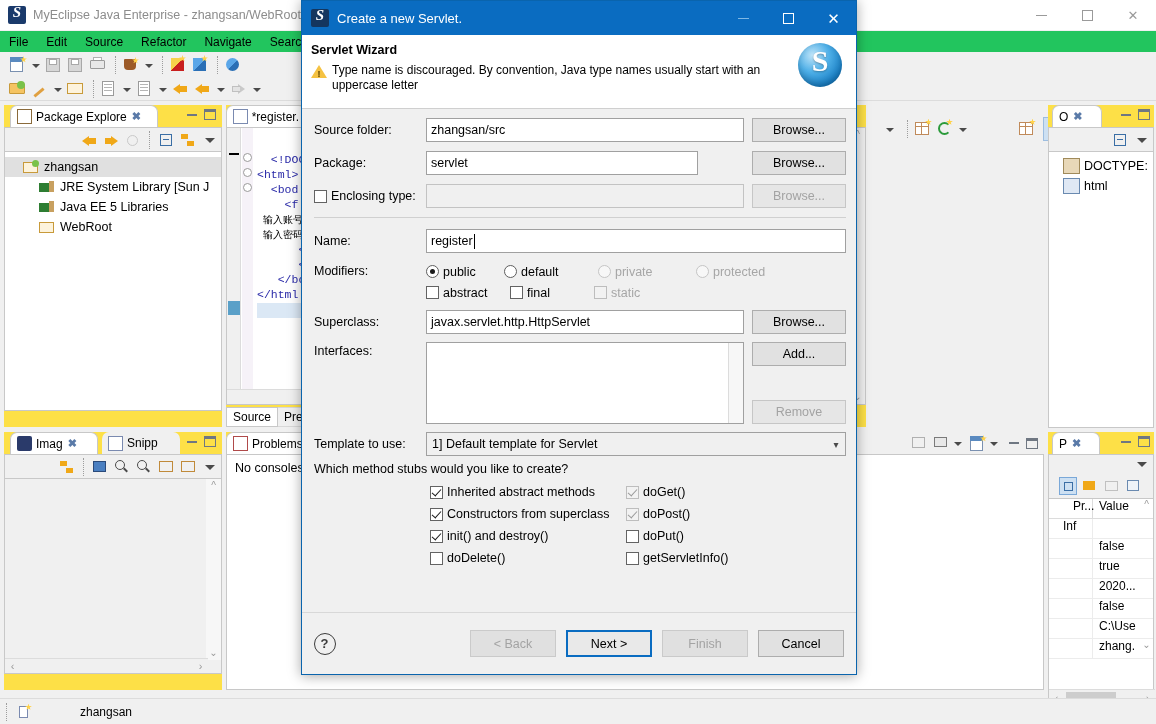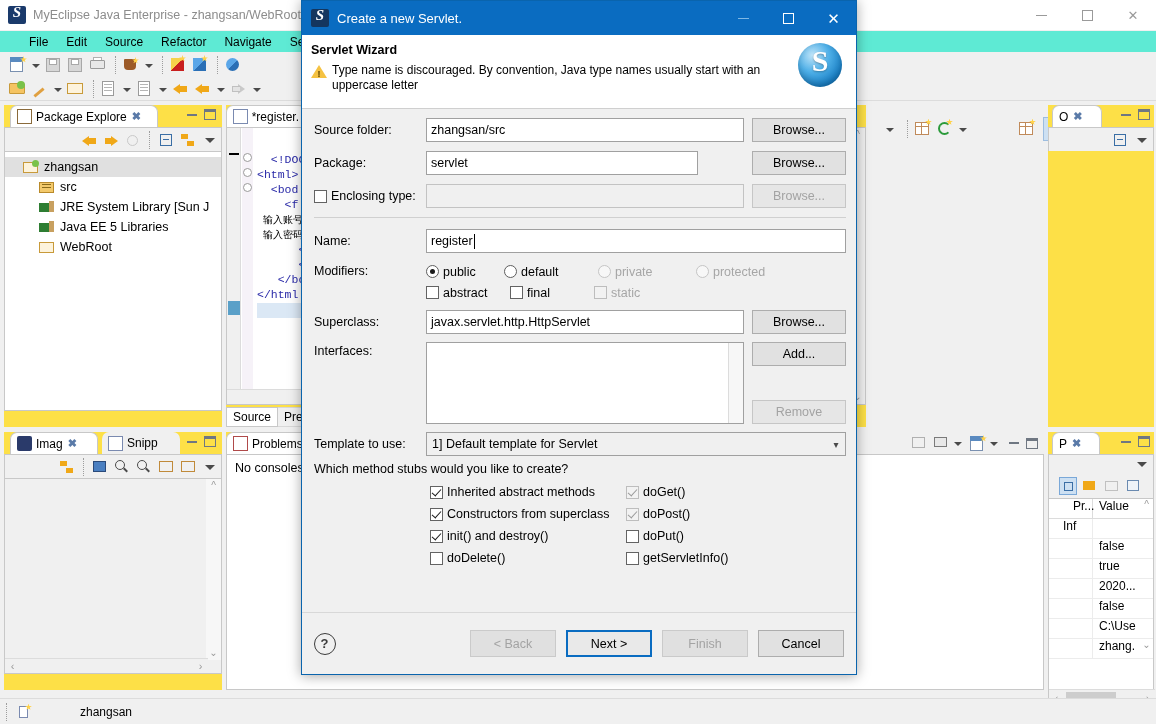--- a/index.html
+++ b/index.html
@@ -32,21 +32,21 @@
   }
   .ide-title-text { color: #8c8c8c; font-size: 12.5px; }
   .win-ctrls { position: absolute; right: 0; top: 0; height: 31px; display: flex; }
   .win-btn { width: 46px; height: 31px; display: flex; align-items: center; justify-content: center;
              color: #9a9a9a; font-size: 13px; }
   .win-btn .box { width: 11px; height: 11px; border: 1px solid #9a9a9a; }
   .win-btn .dash { width: 11px; height: 1px; background: #9a9a9a; }
 
   
   .menubar { position: absolute; left: 0; top: 31px; width: 1156px; height: 21px;
-             background: #5eead4; display: flex; align-items: center; padding-left: 20px; }
+             background: #22c55e; display: flex; align-items: center; padding-left: 0; }
   .menu-item { padding: 2px 9px; font-size: 12px; color: #000; }
 
   
   .toolbar { position: absolute; left: 0; top: 52px; width: 1156px; height: 49px;
              background: #f0f0f0; border-bottom: 1px solid #dcdcdc; }
   .tb-row { position: absolute; left: 8px; height: 24px; display: flex; align-items: center; }
   .tb-row.r1 { top: 1px; }
   .tb-row.r2 { top: 25px; }
   .tb-ico { width: 20px; height: 20px; margin-right: 2px; position: relative; display:inline-block; }
   .tb-arrow { width: 10px; height: 20px; position: relative; margin-right: 4px; }
@@ -404,27 +404,20 @@
     <div class="view-body" style="left:0; top:46px; width:218px; height:260px;">
       <div class="tree-row sel" style="margin-top:5px; padding-left:18px;">
         <span class="tree-ico">
             <i class="g ic-folder-o" style="left:0;top:3px;width:15px;height:11px;"></i>
             <i class="g" style="left:9px;top:1px;width:7px;height:7px;background:#7ac24a;border-radius:50%;"></i>
           </span>
         <span>zhangsan</span>
       </div>
       <div class="tree-row" style="padding-left:34px;">
         <span class="tree-ico">
-            <i class="g" style="left:0;top:3px;width:15px;height:11px;background:#f3c96b;border:1px solid #b98a2a;"></i>
-            <i class="g" style="left:3px;top:5px;width:9px;height:1px;background:#8a6a1a;box-shadow:0 3px 0 #8a6a1a;"></i>
-          </span>
-        <span>src</span>
-      </div>
-      <div class="tree-row" style="padding-left:34px;">
-        <span class="tree-ico">
             <i class="g" style="left:0;top:4px;width:14px;height:9px;background:#2e7d32;"></i>
             <i class="g" style="left:10px;top:2px;width:5px;height:11px;background:#c8a060;"></i>
           </span>
         <span>JRE System Library [Sun J</span>
       </div>
       <div class="tree-row" style="padding-left:34px;">
         <span class="tree-ico">
             <i class="g" style="left:0;top:4px;width:14px;height:9px;background:#2e7d32;"></i>
             <i class="g" style="left:10px;top:2px;width:5px;height:11px;background:#c8a060;"></i>
           </span>
@@ -589,20 +582,30 @@
       </div>
     </div>
     <div class="view-toolbar" style="left:0; top:22px; width:106px; height:24px; border:1px solid #c8c8c8; border-bottom:none;">
       <span class="vt-ico">
           <i class="g" style="left:3px;top:3px;width:12px;height:12px;border:1.5px solid #3a6ea5;"></i>
           <i class="g" style="left:6px;top:8px;width:6px;height:1.5px;background:#3a6ea5;"></i>
         </span>
       <span class="vt-ico">
           <i class="g" style="left:4px;top:7px;border-left:5px solid transparent;border-right:5px solid transparent;border-top:5px solid #4a4a4a;"></i>
         </span>
+    </div>
+    <div class="view-body" style="left:0; top:46px; width:106px; height:277px;">
+      <div class="tree-row" style="margin-top:4px; padding-left:14px;">
+        <span class="tree-ico" style="background:#e8d8b8;border:1px solid #a08a5a;"></span>
+        <span>DOCTYPE:</span>
+      </div>
+      <div class="tree-row" style="padding-left:14px;">
+        <span class="tree-ico" style="background:#dfe8f4;border:1px solid #6a8ab0;"></span>
+        <span>html</span>
+      </div>
     </div>
   </div>
 
   <div class="panel" style="left:1048px; top:432px; width:106px; height:258px;">
     <div class="panel-tabs">
       <div class="tab active" style="left:4px; width:48px;">
         <span>P</span>
         <span class="close-x">✖</span>
       </div>
       <div class="min-max" style="right:4px; top:4px;">

